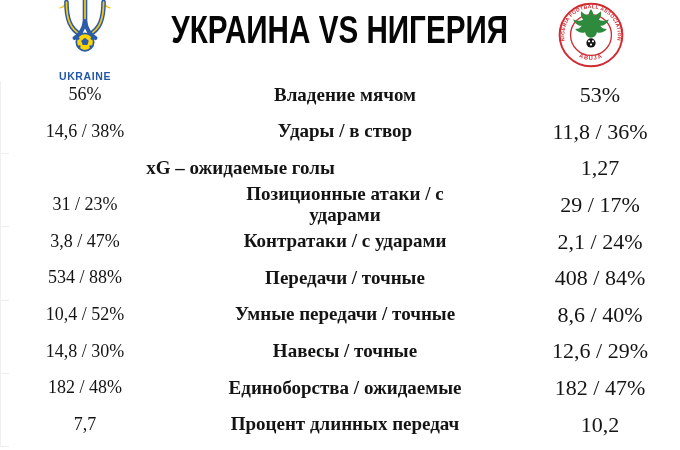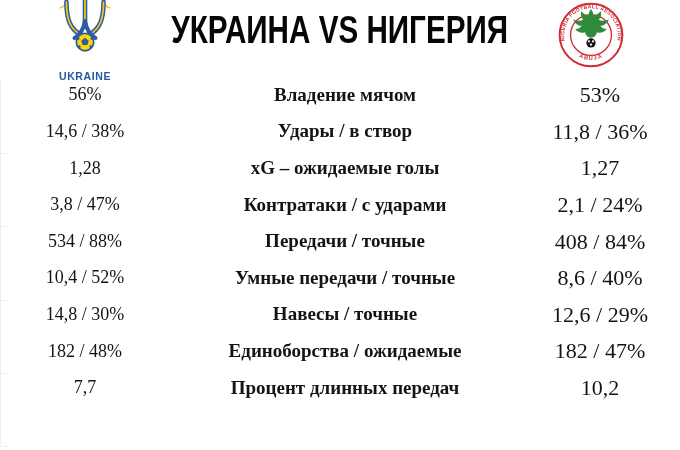--- a/index.html
+++ b/index.html
@@ -145,23 +145,27 @@
       <div class="cell home">56%</div>
       <div class="cell metric">Владение мячом</div>
       <div class="cell away">53%</div>
     </div>
     <div class="stat-row">
       <div class="cell home">14,6 / 38%</div>
       <div class="cell metric">Удары / в створ</div>
       <div class="cell away">11,8 / 36%</div>
     </div>
     <div class="stat-row">
-      <div class="cell home">1,28</div>
       <div class="cell metric">xG – ожидаемые голы</div>
       <div class="cell away">1,27</div>
+    </div>
+    <div class="stat-row">
+      <div class="cell home">31 / 23%</div>
+      <div class="cell metric">Позиционные атаки / с ударами</div>
+      <div class="cell away">29 / 17%</div>
     </div>
     <div class="stat-row">
       <div class="cell home">3,8 / 47%</div>
       <div class="cell metric">Контратаки / с ударами</div>
       <div class="cell away">2,1 / 24%</div>
     </div>
     <div class="stat-row">
       <div class="cell home">534 / 88%</div>
       <div class="cell metric">Передачи / точные</div>
       <div class="cell away">408 / 84%</div>

